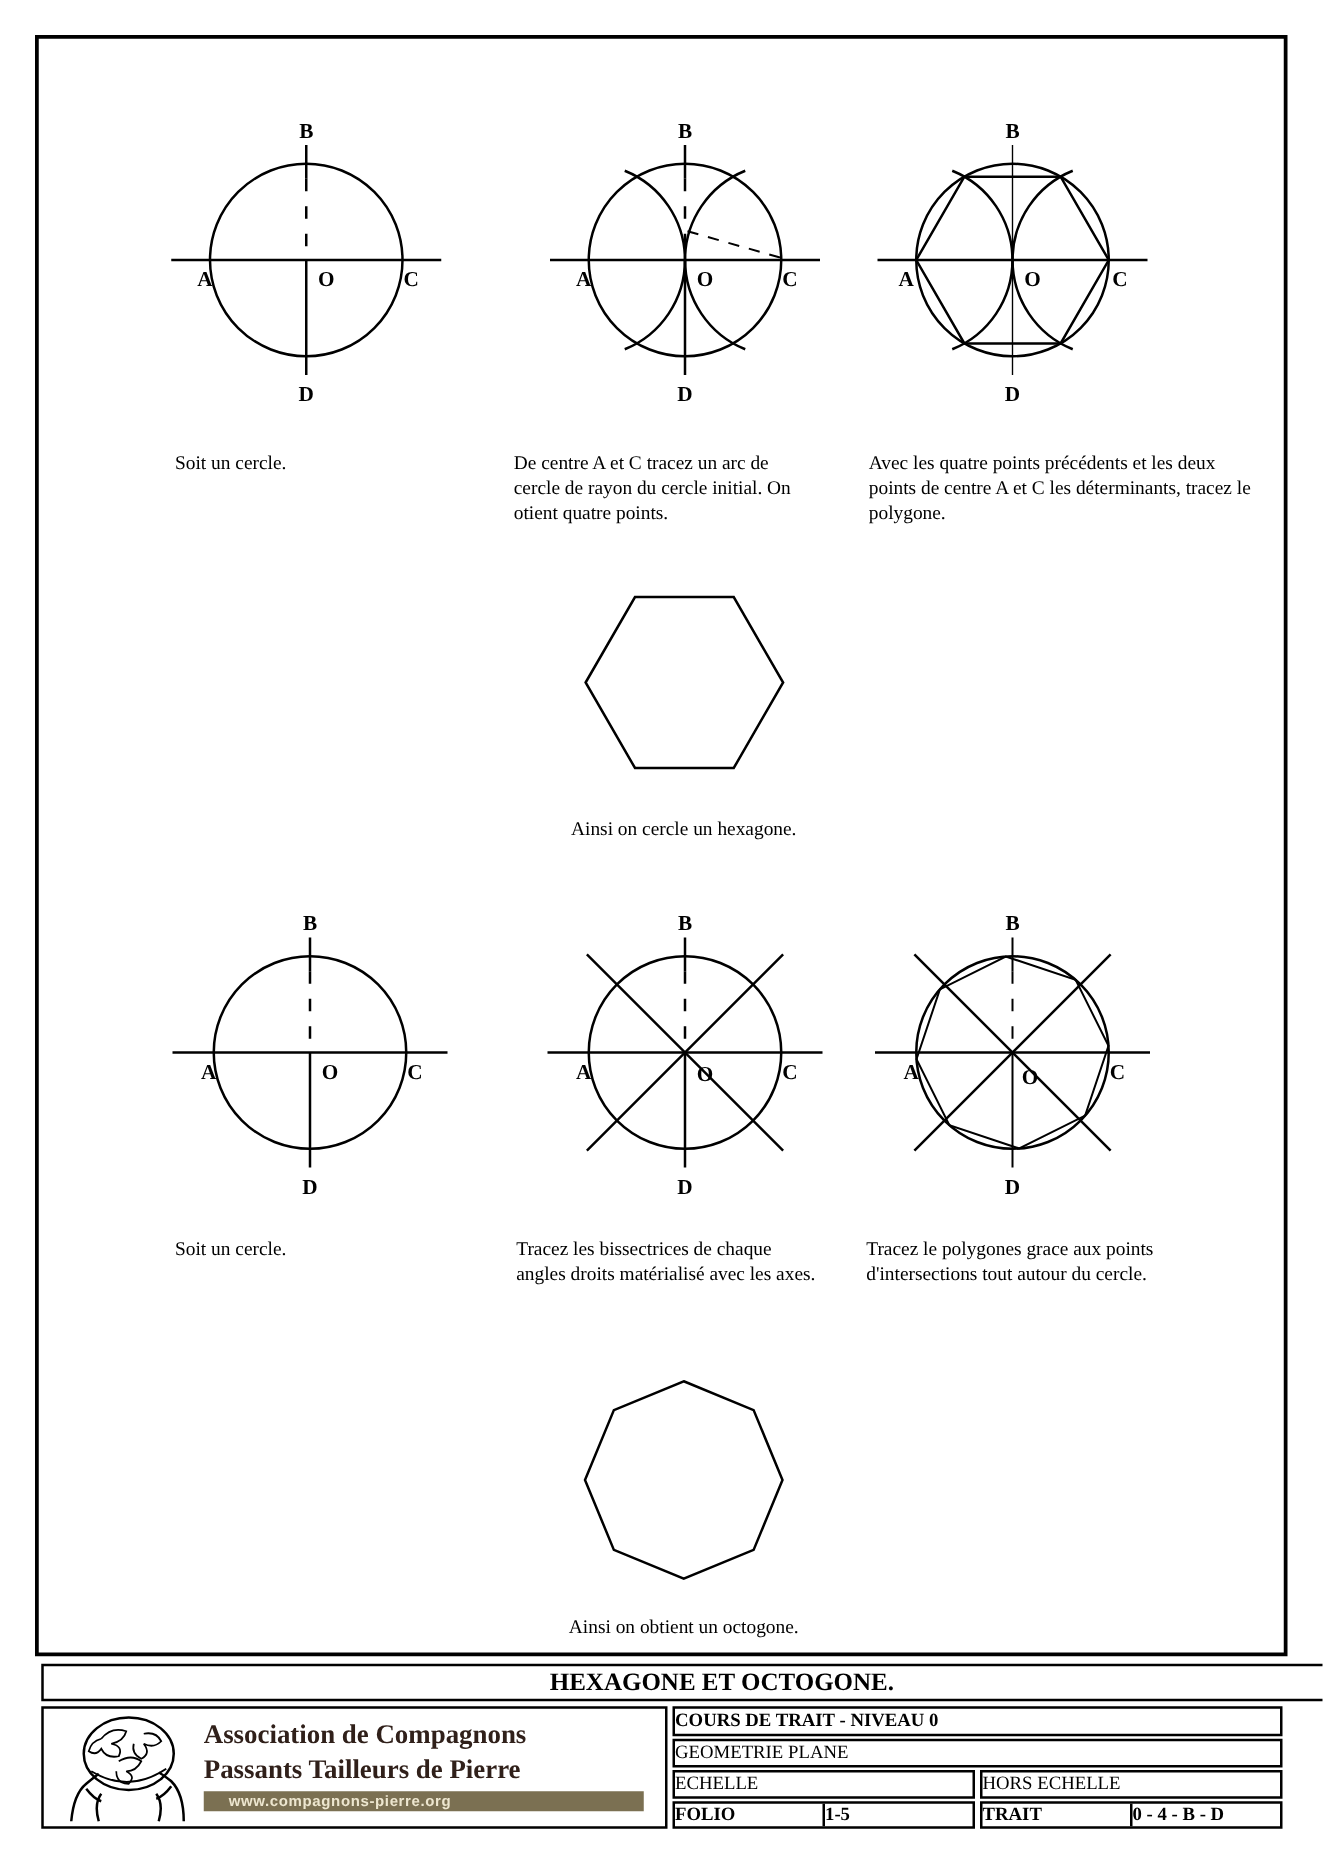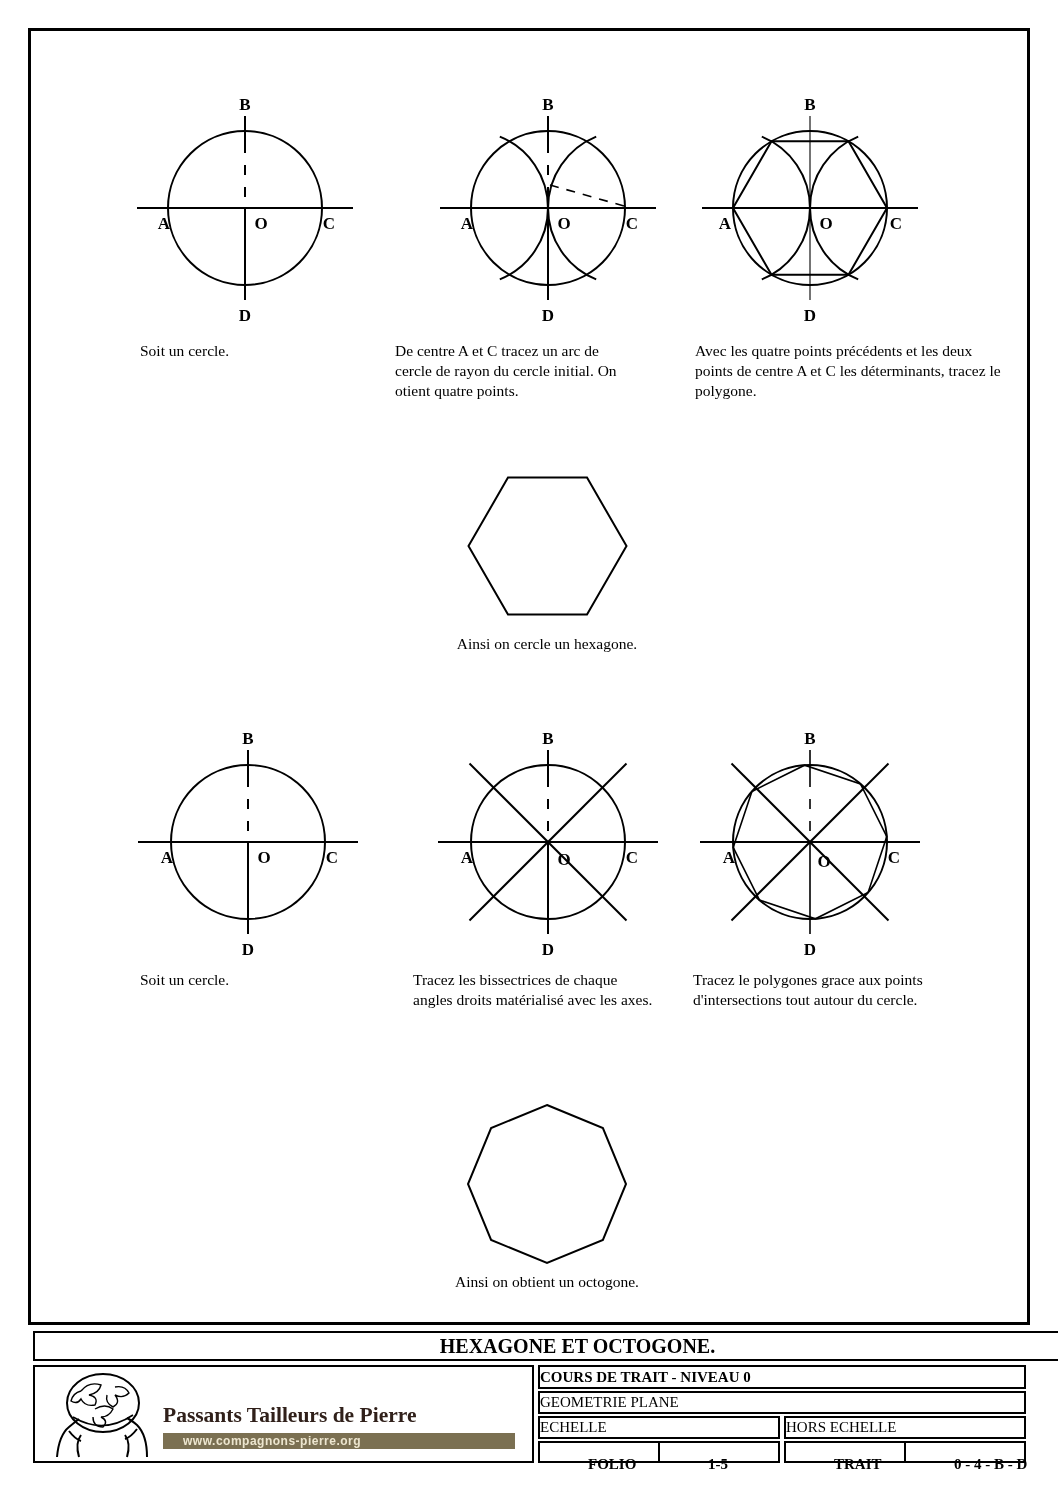--- a/index.html
+++ b/index.html
@@ -10,33 +10,33 @@
   
   .diag{position:absolute;}
   .diag line,.diag circle,.diag path,.diag polygon{stroke:#000;fill:none;stroke-linecap:butt;}
   .s2{stroke-width:2;}
   .s15{stroke-width:1.6;}
   .s1{stroke-width:1.1;}
   .dash{stroke-dasharray:10 12;}
   .dashr{stroke-dasharray:9 8;}
   .diag text{font-family:"Liberation Serif",serif;font-weight:bold;font-size:17px;fill:#000;text-anchor:middle;}
   
-  .caption{position:absolute;font-size:15.5px;line-height:1.28;color:#000;}
+  .caption{position:absolute;font-size:15.5px;line-height:1.28;color:#000;margin-top:20px;}
   .caption.center{text-align:center;}
   
   .title-box{left:33px;top:1331px;width:989px;height:26px;border:2px solid #000;
              text-align:center;line-height:26px;font-size:20px;font-weight:bold;padding-left:48px;}
   
   .footer-left{left:33px;top:1365px;width:497px;height:94px;border:2px solid #000;}
   .org-line{position:absolute;left:128px;font-weight:bold;font-size:21.5px;color:#30201a;white-space:nowrap;}
   .org-banner{position:absolute;left:128px;top:66px;width:352px;height:16px;background:#7b7052;
               color:#ede6cf;font-family:"Liberation Sans",sans-serif;font-weight:bold;font-size:12px;
               line-height:16px;padding-left:20px;letter-spacing:.5px;box-sizing:border-box;white-space:nowrap;}
   .fcell{position:absolute;border:2px solid #000;text-align:left;font-size:15px;box-sizing:content-box;}
-  .fcell .half{position:absolute;top:12px;height:100%;margin-left:48px;}
+  .fcell .half{position:absolute;top:0;height:100%;}
   .vline{position:absolute;top:0;bottom:0;width:2px;background:#000;}
   .bold{font-weight:bold;}
 </style>
 </head>
 <body>
 
 <div class="abs main-frame"></div>
 
 <svg class="diag" style="left:115px;top:88px" width="260" height="235" viewBox="0 0 260 235">
   <line class="s2" x1="22" y1="120" x2="238" y2="120"></line>
@@ -75,21 +75,21 @@
   <path class="s2" d="M178.2,48.6 A77,77 0 0 0 178.2,191.4"></path>
   <polygon class="s2" points="53,120 91.5,53.3 168.5,53.3 207,120 168.5,186.7 91.5,186.7"></polygon>
   <text x="130" y="22">B</text>
   <text x="45" y="141">A</text>
   <text x="216" y="141">C</text>
   <text x="146" y="141">O</text>
   <text x="130" y="233">D</text>
 </svg>
 
 <div class="caption" style="left:140px;top:341px;width:210px">Soit un cercle.</div>
-<div class="caption" style="left:395px;top:341px;width:232px">De centre A et C tracez un arc de cercle de rayon du cercle initial. On otient quatre points.</div>
+<div class="caption" style="left:411px;top:341px;width:232px">De centre A et C tracez un arc de cercle de rayon du cercle initial. On otient quatre points.</div>
 <div class="caption" style="left:695px;top:341px;width:308px">Avec les quatre points précédents et les deux points de centre A et C les déterminants, tracez le polygone.</div>
 
 <svg class="diag" style="left:460px;top:465px" width="175" height="160" viewBox="0 0 175 160">
   <polygon class="s2" points="8.5,81 48,12.6 127,12.6 166.5,81 127,149.4 48,149.4"></polygon>
 </svg>
 <div class="caption center" style="left:397px;top:634px;width:300px">Ainsi on cercle un hexagone.</div>
 
 <svg class="diag" style="left:108px;top:712px" width="280" height="260" viewBox="0 0 280 260">
   <line class="s2" x1="30" y1="130" x2="250" y2="130"></line>
   <line class="s2" x1="140" y1="38" x2="140" y2="65"></line>
@@ -151,20 +151,21 @@
     <g stroke="#000" fill="none" stroke-width="2">
       <ellipse cx="60" cy="34" rx="36" ry="29"></ellipse>
       <path d="M30,48 Q60,66 90,46" stroke-width="1.6"></path>
       <path d="M38,22 q8,-10 20,-6 q-2,8 -12,10 q10,2 6,10 q-10,2 -14,-6 q-4,6 -10,2 q2,-8 10,-10" stroke-width="1.4"></path>
       <path d="M72,18 q10,-2 14,6 q-6,6 -14,2 q6,8 -2,12 q-8,-4 -6,-12" stroke-width="1.4"></path>
       <path d="M52,40 q10,-6 18,0 q-4,8 -12,8 q8,4 2,10 q-10,0 -10,-10" stroke-width="1.4"></path>
       <path d="M14,88 q2,-22 12,-30 q6,-5 10,-8 M36,88 q-4,-14 2,-22 M26,62 q6,8 12,10"></path>
       <path d="M104,88 q0,-22 -10,-32 q-6,-5 -10,-7 M84,88 q4,-14 -2,-22 M94,60 q-6,8 -12,10"></path>
     </g>
   </svg>
+  <div class="org-line" style="top:8px">Association de Compagnons</div>
   <div class="org-line" style="top:36px">Passants Tailleurs de Pierre</div>
   <div class="org-banner">www.compagnons-pierre.org</div>
 </div>
 
 <div class="fcell bold" style="left:538px;top:1365px;width:484px;height:20px;line-height:20px">COURS DE TRAIT - NIVEAU 0</div>
 <div class="fcell" style="left:538px;top:1391px;width:484px;height:19px;line-height:19px">GEOMETRIE PLANE</div>
 
 <div class="fcell" style="left:538px;top:1416px;width:238px;height:19px;line-height:19px">ECHELLE</div>
 <div class="fcell" style="left:784px;top:1416px;width:238px;height:19px;line-height:19px">HORS ECHELLE</div>
 

